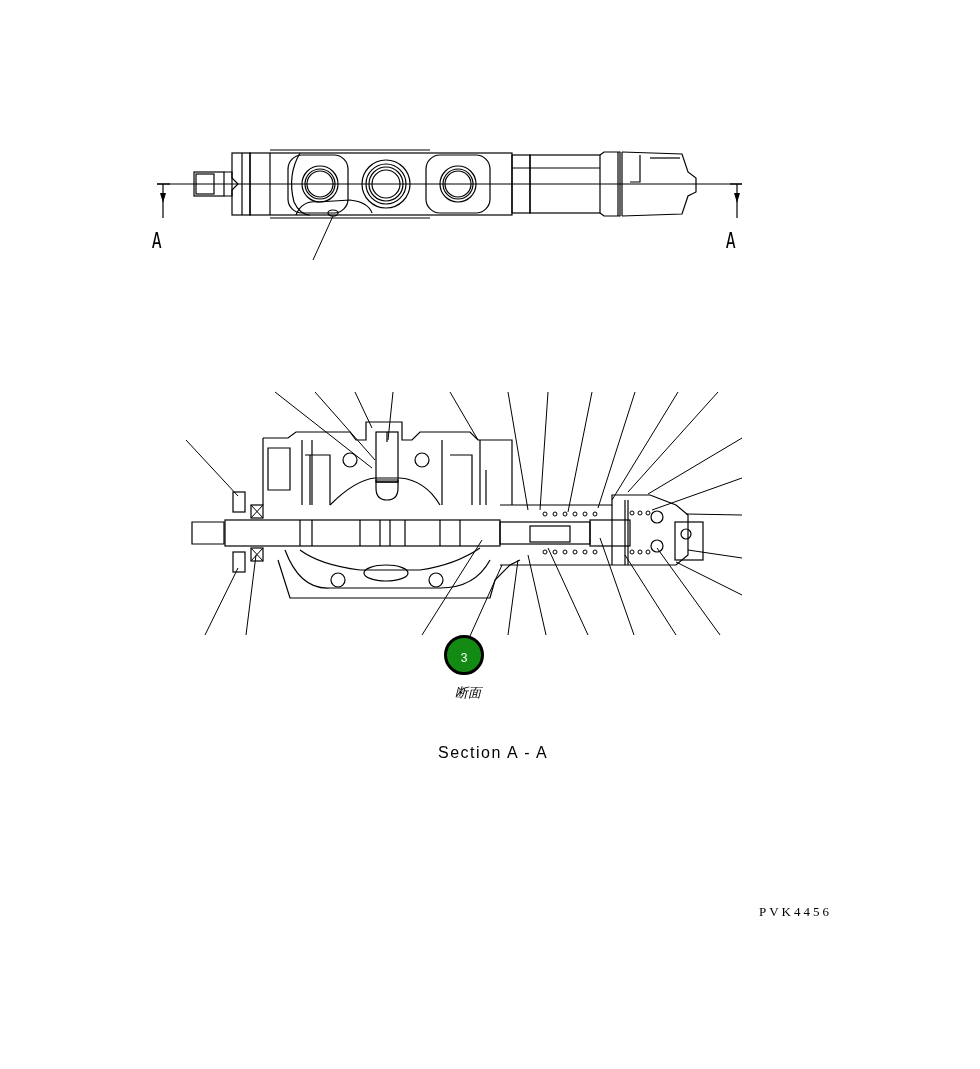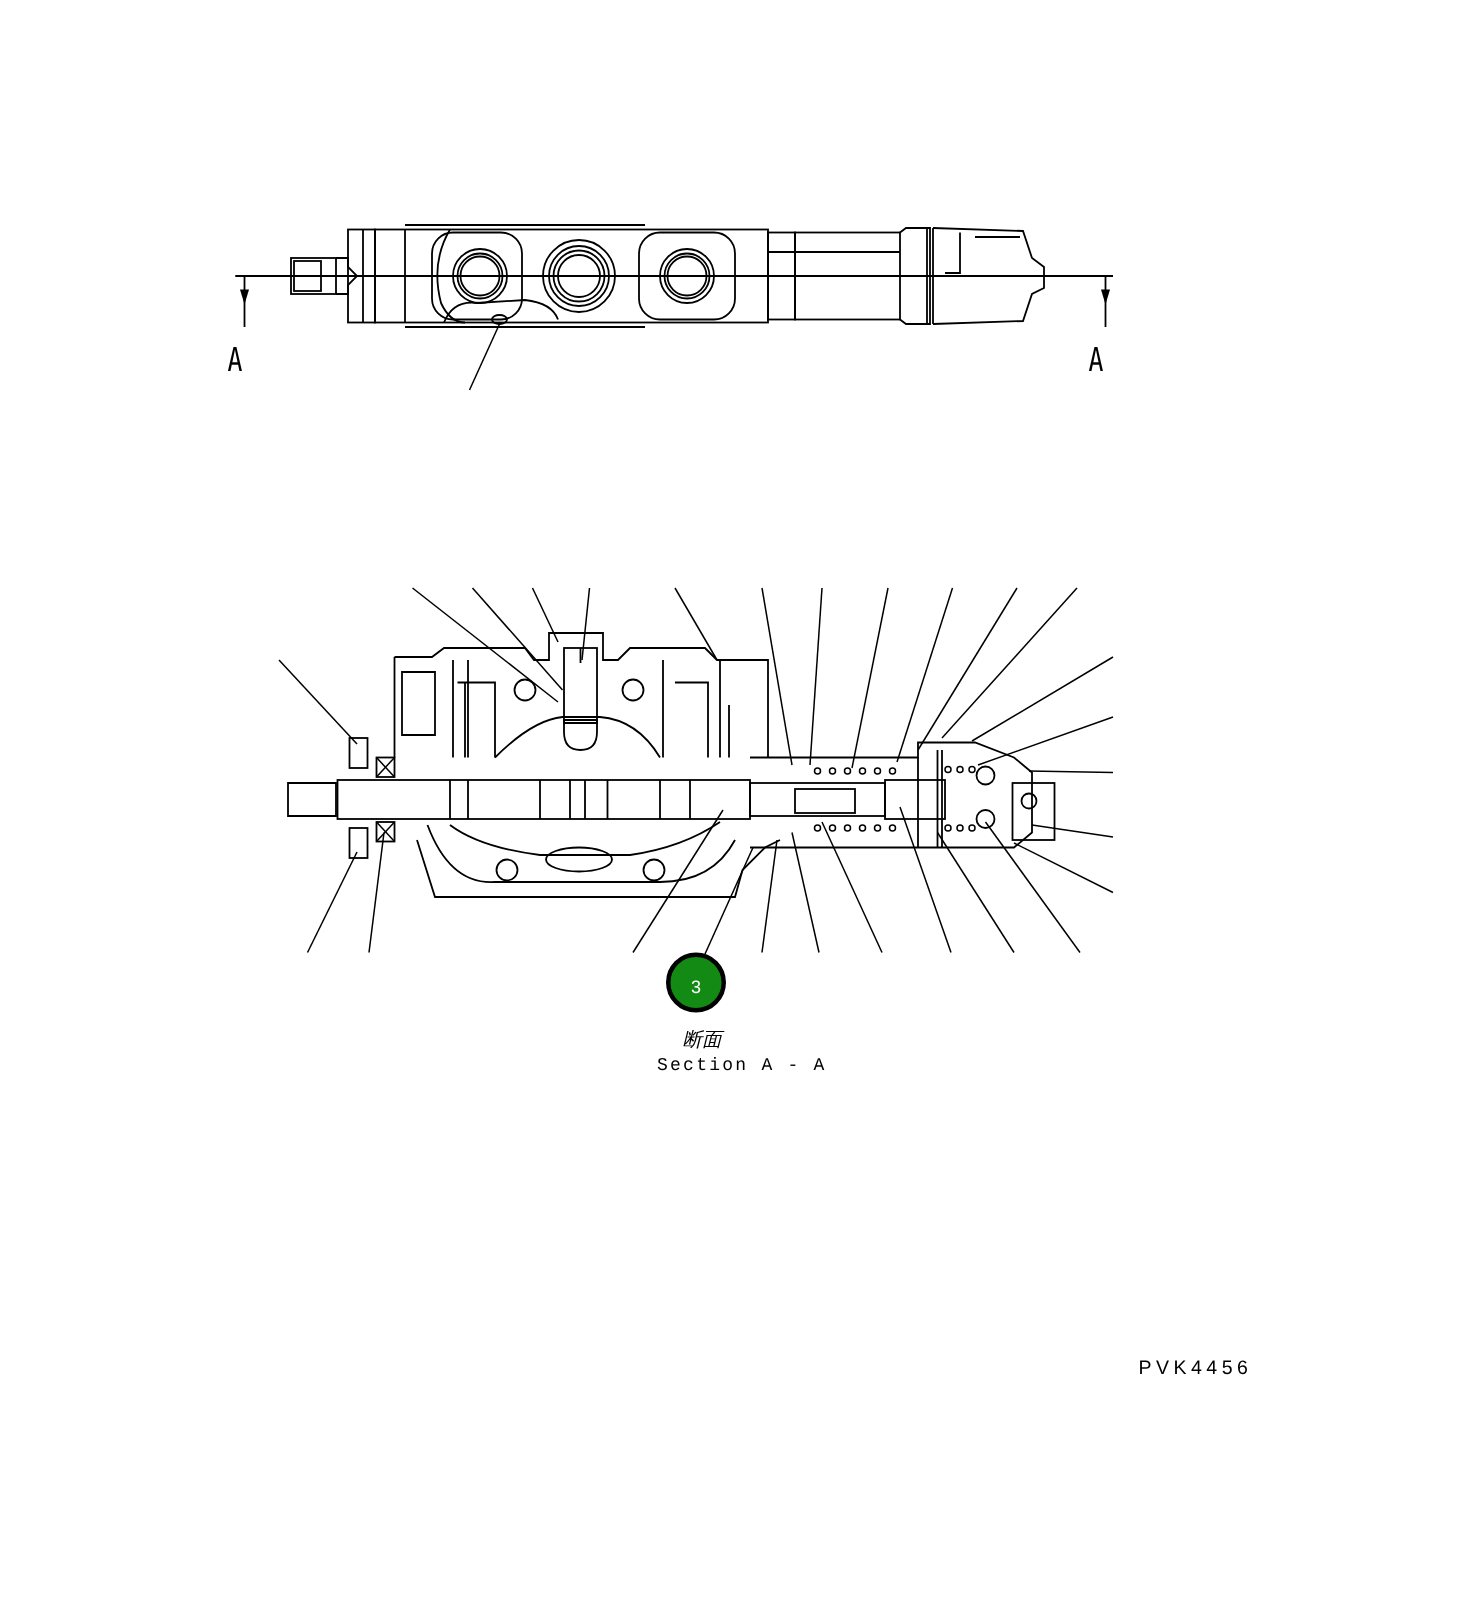--- a/index.html
+++ b/index.html
@@ -3,22 +3,22 @@
 <meta charset="utf-8">
 <style>
   html, body { margin: 0; padding: 0; background: #ffffff; }
   body { width: 980px; height: 1069px; position: relative; overflow: hidden; font-family: "DejaVu Sans Mono", monospace; }
   svg { position: absolute; left: 0; top: 0; }
   .ln { stroke: #000; stroke-width: 1.2; fill: none; }
   .thin { stroke: #000; stroke-width: 1; fill: none; }
   .lbl { position: absolute; color: #000; white-space: nowrap; }
   .section-letter { font-family: "DejaVu Sans Mono", monospace; font-size: 22px; transform: scaleX(0.75); }
   .caption-jp { font-family: "DejaVu Sans", sans-serif; font-size: 13px; }
-  .caption-en { font-family: Liberation Mono, monospace; font-size: 12px; letter-spacing: 1.5px; }
-  .drawing-id { font-family: Liberation Sans, sans-serif; font-size: 13px; letter-spacing: 3px; text-align: right; }
+  .caption-en { font-family: Liberation Sans, sans-serif; font-size: 16px; letter-spacing: 1.5px; margin-top: 41px; }
+  .drawing-id { font-family: Liberation Serif, serif; font-size: 13px; letter-spacing: 3px; text-align: right; }
   .badge { position: absolute; width: 34px; height: 34px; border-radius: 50%; border: 3px solid #000;
            display: flex; align-items: center; justify-content: center; color: #fff;
            font-family: "Liberation Sans", sans-serif; font-size: 12px; cursor: pointer; }
 </style>
 </head>
 <body>
 
 <svg width="980" height="1069" viewBox="0 0 980 1069">
 
   <g>

